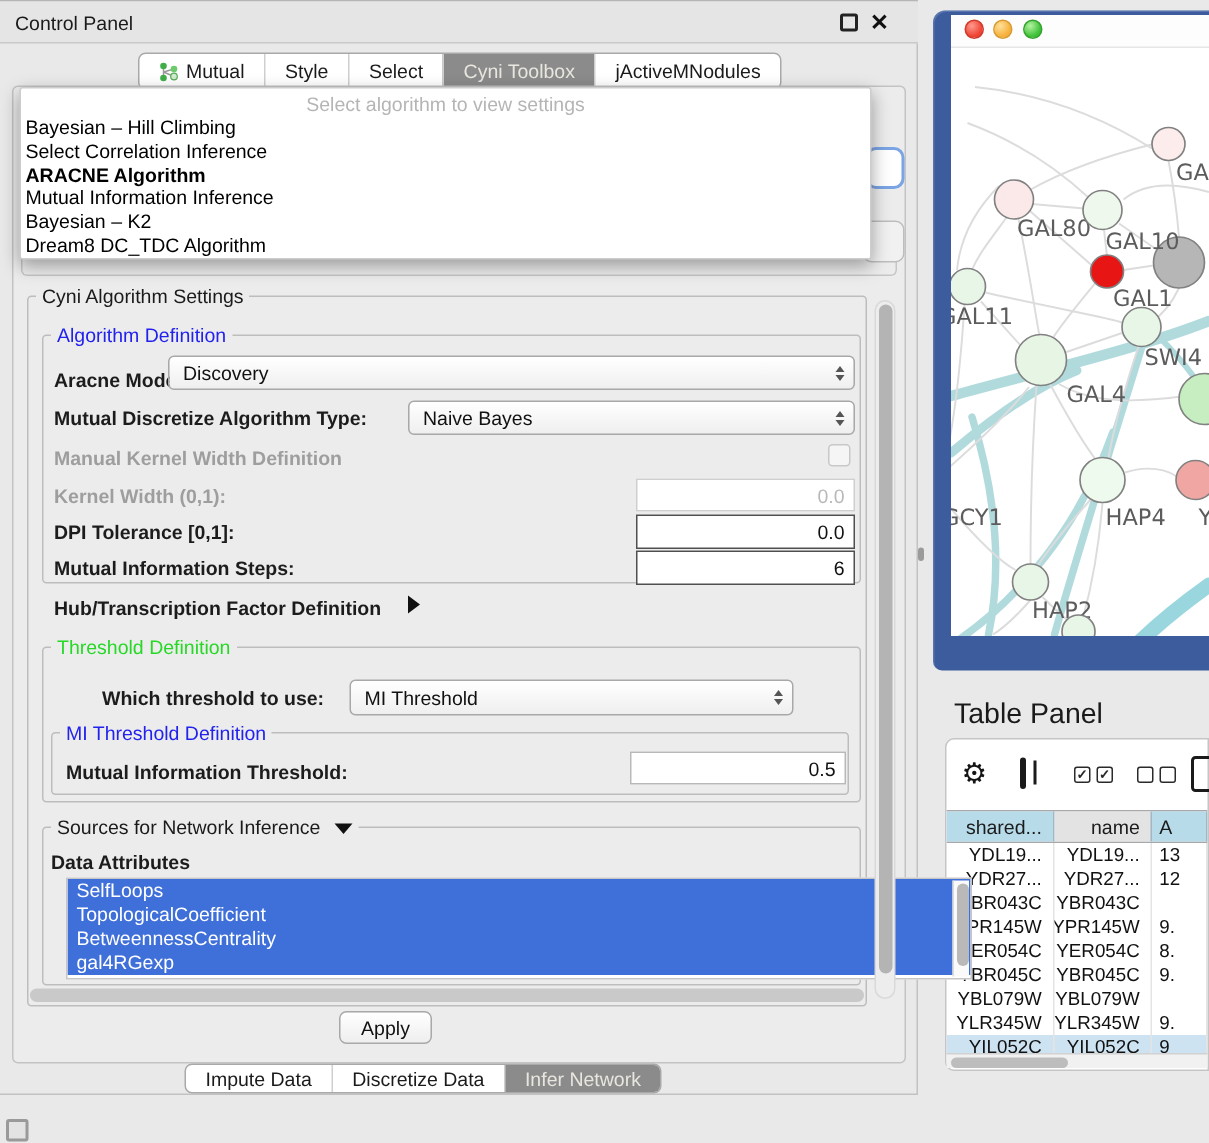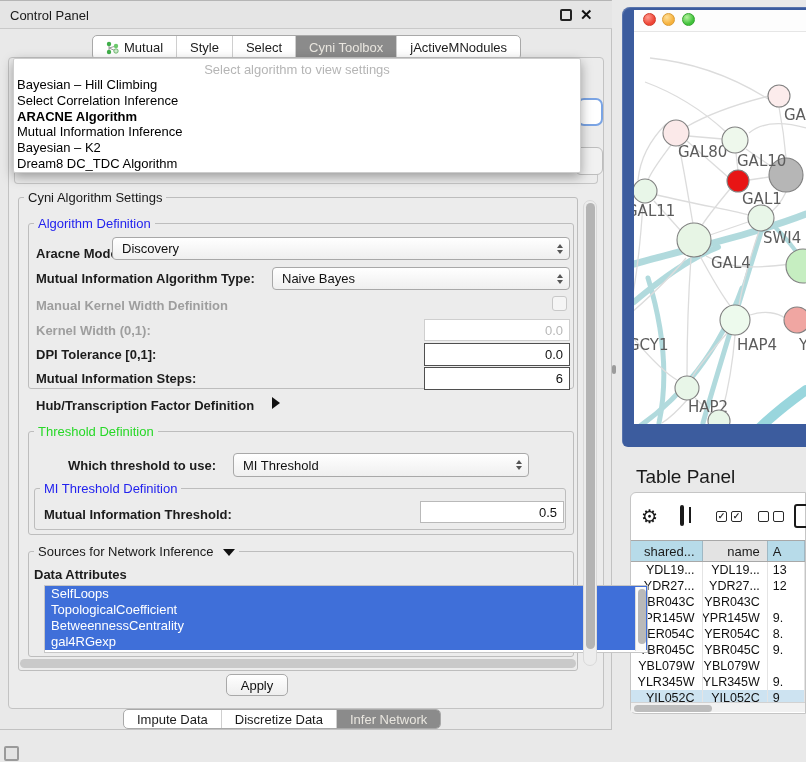--- a/index.html
+++ b/index.html
@@ -206,21 +206,21 @@
 
     <span class="lbl" style="left:36px; top:245px;">Aracne Mode:</span>
     <div class="combo" style="left:112px; top:236px; width:458px; height:23px;">
       <span>Discovery</span>
       <span class="stepper">
           <span class="tri-up"></span>
           <span class="tri-down"></span>
         </span>
     </div>
 
-    <span class="lbl" style="left:36px; top:270px;">Mutual Information Algorithm Type:</span>
+    <span class="lbl" style="left:36px; top:270px;">Mutual Discretize Algorithm Type:</span>
     <div class="combo" style="left:272px; top:266px; width:298px; height:23px;">
       <span>Naive Bayes</span>
       <span class="stepper">
           <span class="tri-up"></span>
           <span class="tri-down"></span>
         </span>
     </div>
 
     <span class="lbl gray" style="left:36px; top:297px;">Manual Kernel Width Definition</span>
     <span class="checkbox" style="left:552px; top:295px;"></span>

